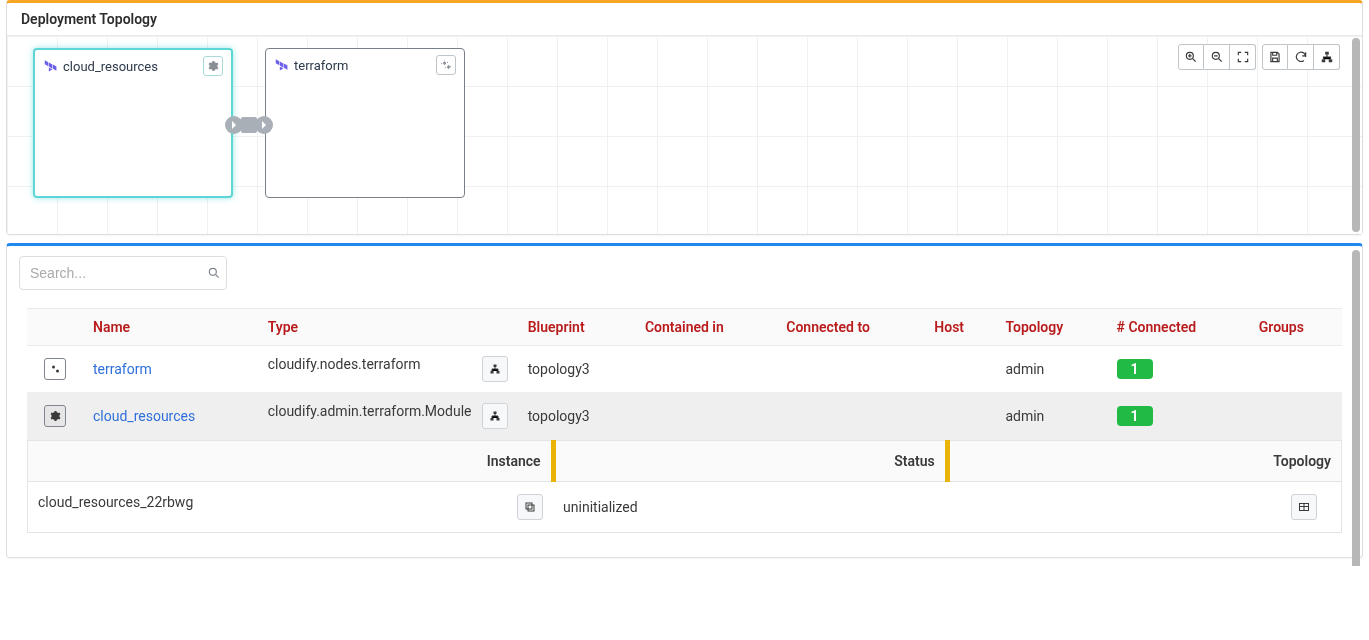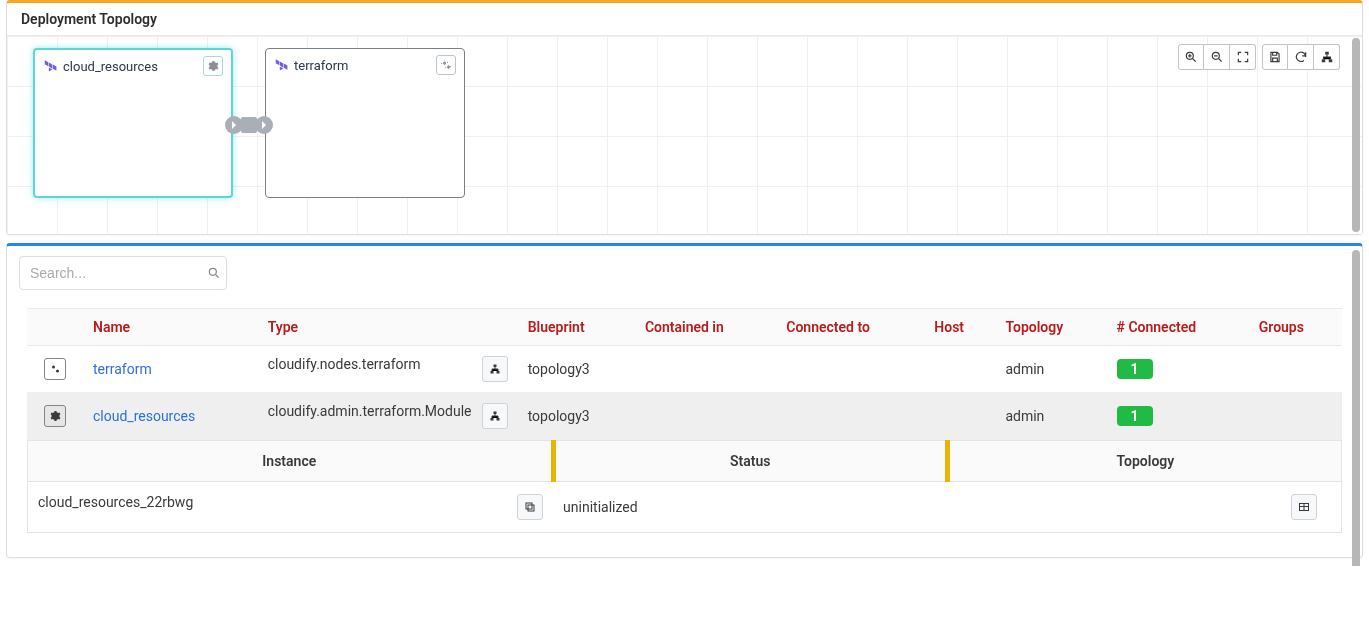--- a/index.html
+++ b/index.html
@@ -171,21 +171,21 @@
     min-width:36px;
     text-align:center;
   }
   table.instances-table {
     width: calc(100% - 40px);
     margin: 0 20px 16px 20px;
     border-collapse: collapse;
     border:1px solid #e2e4e6;
   }
   table.instances-table thead th {
-    text-align:center;
+    text-align:right;
     font-weight:600;
     padding: 12px 10px;
     border-bottom:1px solid #e2e4e6;
     background:#fafafa;
   }
   table.instances-table tbody td {
     padding: 12px 10px;
   }
   table.instances-table thead th + th { border-left:5px solid #eab308;}
   .details-btn-wrap { text-align:center; width:60px;}

